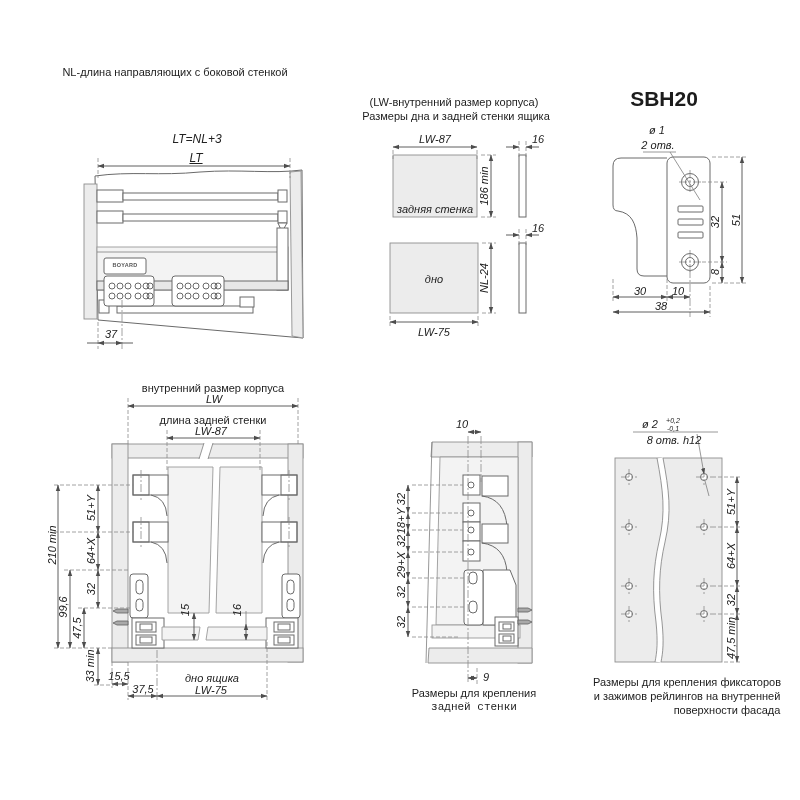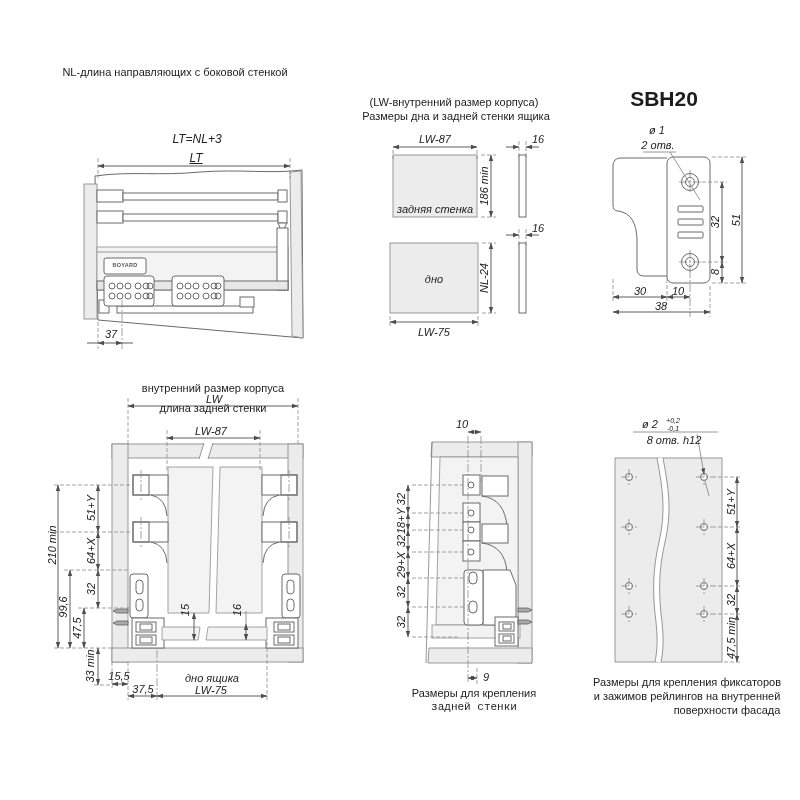--- a/index.html
+++ b/index.html
@@ -392,21 +392,21 @@
 <span class="lbl it" style="left:658px;top:145px;">2 отв.</span>
 <span class="lbl it rot" style="left:715px;top:222px;">32</span>
 <span class="lbl it rot" style="left:736px;top:220px;">51</span>
 <span class="lbl it rot" style="left:715px;top:272px;">8</span>
 <span class="lbl it" style="left:640px;top:291px;">30</span>
 <span class="lbl it" style="left:678px;top:291px;">10</span>
 <span class="lbl it" style="left:661px;top:306px;">38</span>
 
 <span class="lbl" style="left:213px;top:388px;">внутренний размер корпуса</span>
 <span class="lbl it" style="left:214px;top:399px;">LW</span>
-<span class="lbl" style="left:213px;top:408px;">длина задней стенки</span>
+<span class="lbl" style="left:213px;top:420px;">длина задней стенки</span>
 <span class="lbl it" style="left:211px;top:431px;">LW-87</span>
 <span class="lbl it rot" style="left:52px;top:545px;">210 min</span>
 <span class="lbl it rot" style="left:91px;top:508px;">51+Y</span>
 <span class="lbl it rot" style="left:91px;top:551px;">64+X</span>
 <span class="lbl it rot" style="left:91px;top:589px;">32</span>
 <span class="lbl it rot" style="left:63px;top:607px;">99,6</span>
 <span class="lbl it rot" style="left:77px;top:628px;">47,5</span>
 <span class="lbl it rot" style="left:90px;top:666px;">33 min</span>
 <span class="lbl it" style="left:119px;top:676px;">15,5</span>
 <span class="lbl it" style="left:143px;top:689px;">37,5</span>

